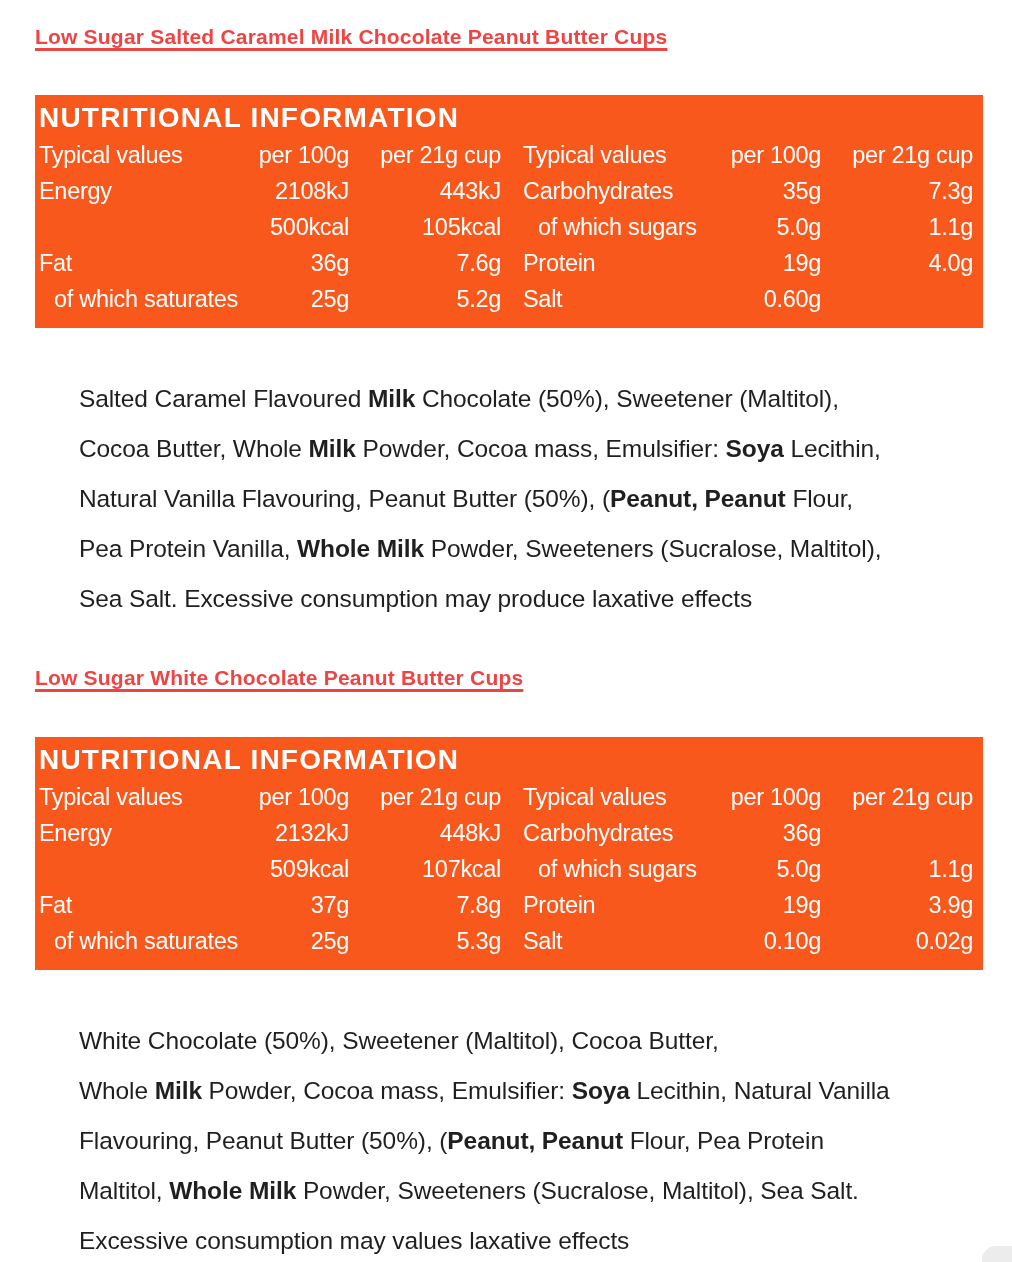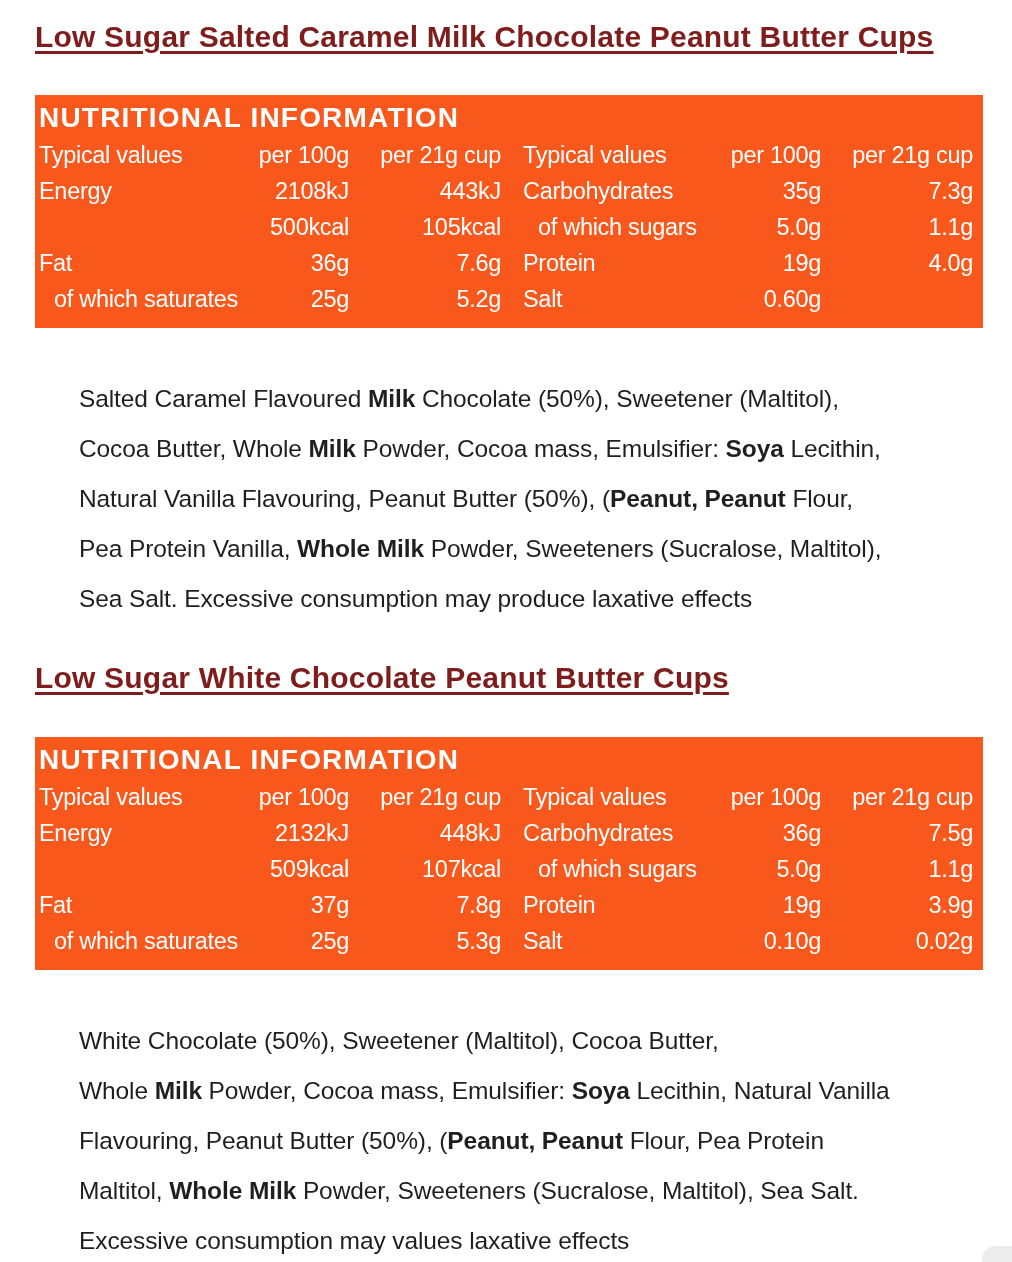--- a/index.html
+++ b/index.html
@@ -13,24 +13,24 @@
     width: 1012px;
     height: 1262px;
     overflow: hidden;
     background: #ffffff;
   }
   .content {
     padding: 0 29px 0 35px;
   }
   .product-title {
     margin-top: 20px;
-    font-size: 30px;
+    font-size: 21px;
     font-weight: 700;
     line-height: 33px;
-    color: #7f1d1d;
+    color: #ef4444;
     letter-spacing: 0.2px;
     text-decoration: underline;
     text-decoration-thickness: 2.5px;
     text-underline-offset: 4px;
     width: fit-content;
   }
   .nutri {
     margin-top: 42px;
     width: 948px;
     background: var(--table-bg, #F8581C);
@@ -196,21 +196,20 @@
             </div>
           <div class="nutri-group right">
               <div class="nrow nhead">
                 <span class="ncell ">Typical values</span>
                 <span class="ncell num">per 100g</span>
                 <span class="ncell num">per 21g cup</span>
               </div>
               <div class="nrow">
                 <span class="ncell ">Carbohydrates</span>
                 <span class="ncell num">36g</span>
-                <span class="ncell num">7.5g</span>
               </div>
               <div class="nrow">
                 <span class="ncell indent">of which sugars</span>
                 <span class="ncell num">5.0g</span>
                 <span class="ncell num">1.1g</span>
               </div>
               <div class="nrow">
                 <span class="ncell ">Protein</span>
                 <span class="ncell num">19g</span>
                 <span class="ncell num">3.9g</span>

